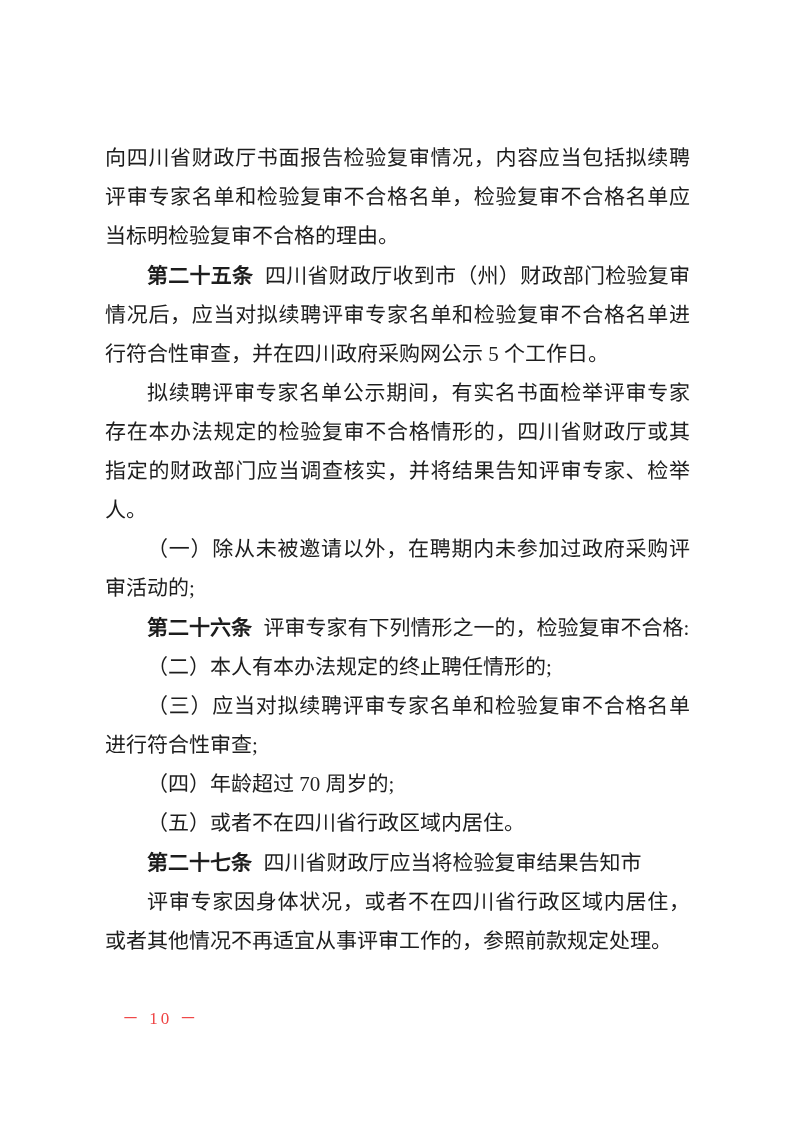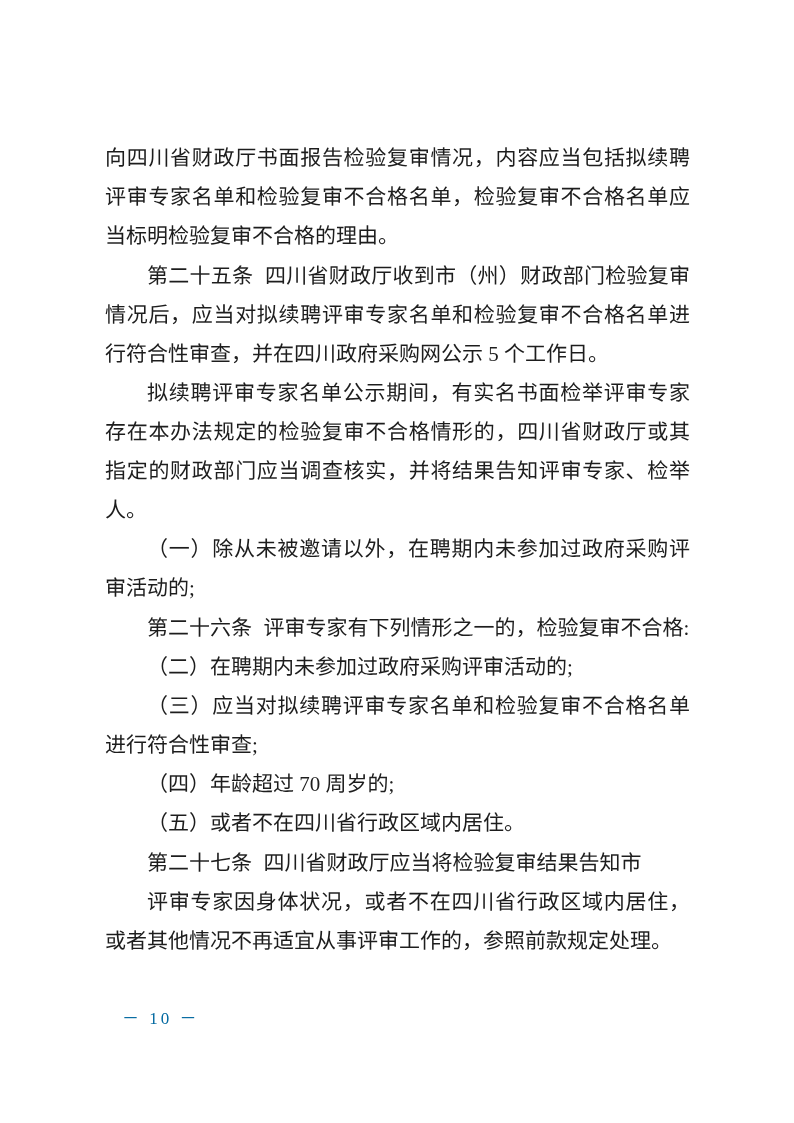--- a/index.html
+++ b/index.html
@@ -29,30 +29,30 @@
   .para {
     margin: 0;
     padding: 0;
     text-indent: 2em;
   }
   .para.no-indent {
     text-indent: 0;
   }
   .article-lead {
     font-family: "Liberation Sans", "DejaVu Sans", sans-serif;
-    font-weight: 400;
+    font-weight: 700;
     margin-right: 0.55em;
   }
   .page-footer {
     position: absolute;
     left: 122px;
     top: 1004px;
     font-size: 17px;
     letter-spacing: 3px;
-    color: #0369a1;
+    color: #ef4444;
     font-family: "Liberation Serif", "DejaVu Serif", serif;
   }
 </style>
 </head>
 <body>
 
 <div class="page">
   <div class="content">
 
     <p class="para no-indent">
@@ -69,21 +69,21 @@
 
     <p class="para">
       <span>（一）除从未被邀请以外，在聘期内未参加过政府采购评审活动的;</span>
     </p>
 
     <p class="para">
       <span class="article-lead">第二十六条</span><span>评审专家有下列情形之一的，检验复审不合格:</span>
     </p>
 
     <p class="para">
-      <span>（二）在聘期内未参加过政府采购评审活动的;</span>
+      <span>（二）本人有本办法规定的终止聘任情形的;</span>
     </p>
 
     <p class="para">
       <span>（三）应当对拟续聘评审专家名单和检验复审不合格名单进行符合性审查;</span>
     </p>
 
     <p class="para">
       <span>（四）年龄超过 70 周岁的;</span>
     </p>
 

